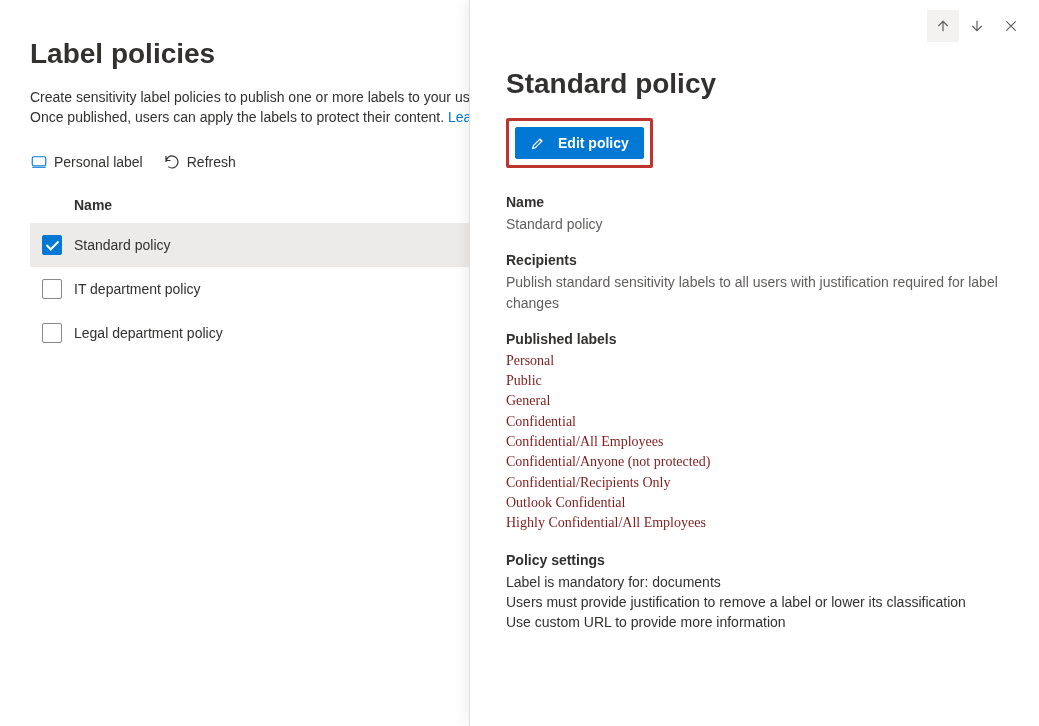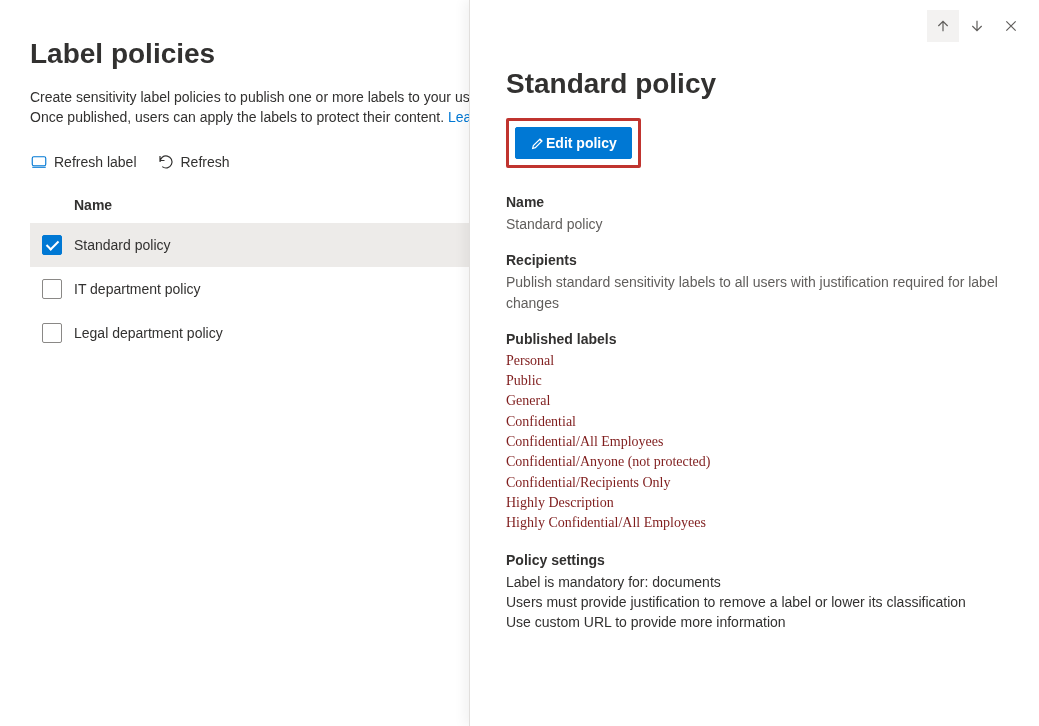--- a/index.html
+++ b/index.html
@@ -120,21 +120,21 @@
   }
   .highlight-ring {
     border: 3px solid #c0342f;
     padding: 6px;
     border-radius: 2px;
     display: inline-block;
   }
   .btn {
     display: inline-flex;
     align-items: center;
-    gap: 0;
+    gap: 12px;
     padding: 7px 14px;
     font-size: 14px;
     font-weight: 600;
     border: 1px solid #8a8886;
     background: #fff;
     color: #323130;
     cursor: pointer;
     border-radius: 2px;
   }
   .btn.primary {
@@ -167,21 +167,21 @@
     <span>Create sensitivity label policies to publish one or more labels to your users' Office apps (like Outlook and Word), SharePoint sites, and Office 365 groups. Once published, users can apply the labels to protect their content. </span>
     <a href="#">Learn more</a>
   </p>
 
   <div class="toolbar">
     <span class="toolbar-action">
       <svg viewBox="0 0 24 24" fill="none" stroke="#0078d4" stroke-width="1.5">
           <rect x="3" y="5" width="18" height="12" rx="2"></rect>
           <line x1="3" y1="19" x2="21" y2="19"></line>
         </svg>
-      <span>Refresh label</span>
+      <span>Personal label</span>
     </span>
     <span class="toolbar-action">
       <svg viewBox="0 0 24 24" fill="none" stroke="#323130" stroke-width="1.6">
           <path d="M4 12a8 8 0 1 1 3 6.2M4 4v6h6"></path>
         </svg>
       <span>Refresh</span>
     </span>
   </div>
 
   <div class="col-header">Name</div>
@@ -247,21 +247,21 @@
   <div class="field-block">
     <div class="field-label">Published labels</div>
     <div class="field-list" id="published-labels">
         <div>Personal</div>
         <div>Public</div>
         <div>General</div>
         <div>Confidential</div>
         <div>Confidential/All Employees</div>
         <div>Confidential/Anyone (not protected)</div>
         <div>Confidential/Recipients Only</div>
-        <div>Highly Description</div>
+        <div>Outlook Confidential</div>
         <div>Highly Confidential/All Employees</div>
       </div>
   </div>
 
 
   <div class="field-block">
     <div class="field-label">Policy settings</div>
     <div class="field-settings" id="policy-settings">
         <div>Label is mandatory for: documents</div>
         <div>Users must provide justification to remove a label or lower its classification</div>

